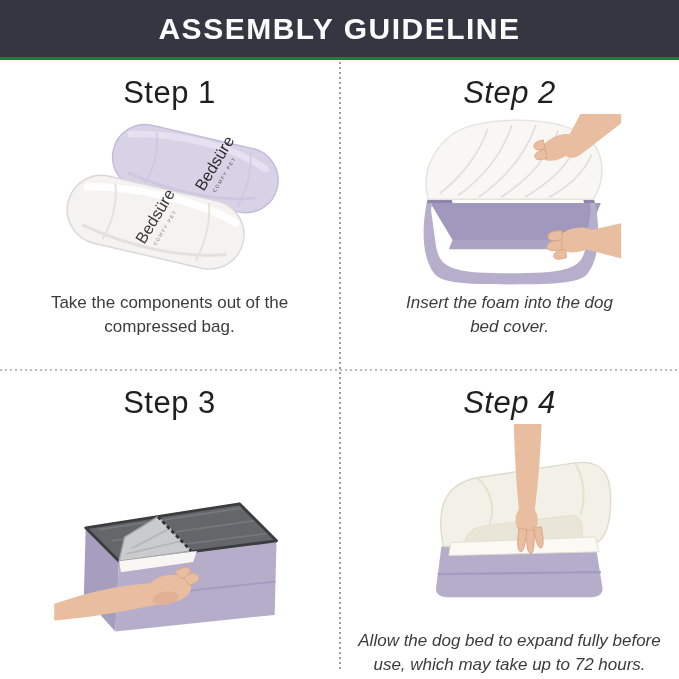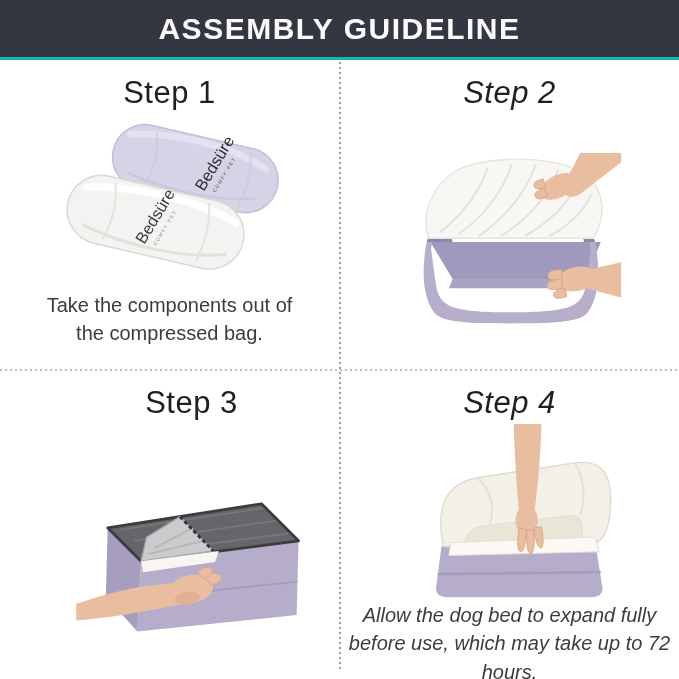--- a/index.html
+++ b/index.html
@@ -3,21 +3,21 @@
 <meta charset="utf-8">
 <style>
   html,body{margin:0;padding:0;background:#ffffff;}
   .canvas{
     position:relative;width:679px;height:679px;background:#ffffff;
     font-family:"Liberation Sans",sans-serif;overflow:hidden;
   }
   
   .banner{
     position:absolute;left:0;top:0;width:679px;height:57px;
-    background:#343741;border-bottom:3px solid #14b8a6;
+    background:#343741;border-bottom:3px solid #15803d;
     display:flex;align-items:center;justify-content:center;
   }
   .banner h1{
     margin:0;color:#fafafa;font-size:30px;font-weight:700;
     letter-spacing:1.5px;
   }
   
   .divider-v{
     position:absolute;left:339px;top:62px;width:2px;height:610px;
     background-image:repeating-linear-gradient(to bottom,#9e9e9e 0 2px,transparent 2px 5px);
@@ -27,36 +27,36 @@
     background-image:repeating-linear-gradient(to right,#bdbdbd 0 2px,transparent 2px 5px);
   }
   
   .cell{
     position:absolute;width:339px;height:309px;
     display:flex;flex-direction:column;align-items:center;
     box-sizing:border-box;padding-top:14px;
   }
   .cell.c1{left:0;top:60px;}
   .cell.c2{left:340px;top:60px;font-style:italic;}
-  .cell.c3{left:0;top:370px;margin-left:22px;}
+  .cell.c3{left:0;top:370px;}
   .cell.c4{left:340px;top:370px;font-style:italic;}
   .step-title{
     font-size:31px;line-height:38px;color:#1f1f1f;font-weight:400;
     letter-spacing:0.5px;
   }
   .figure{flex:1;display:flex;align-items:center;justify-content:center;width:100%;}
   .caption-wrap{
     height:78px;display:flex;align-items:flex-start;justify-content:center;width:100%;
   }
   .caption{
-    font-size:20px;line-height:1.42;color:#3c3c3c;text-align:center;margin:0;
+    font-size:17px;line-height:1.42;color:#3c3c3c;text-align:center;margin:0;
   }
   .c1 .caption{max-width:262px;}
   .c2 .caption{max-width:232px;}
-  .c4 .caption{max-width:326px;}
+  .c4 .caption{max-width:326px;margin-top:28px;}
   svg text{font-family:"Liberation Sans",sans-serif;}
 </style>
 </head>
 <body>
 
 <div class="canvas">
 
   <div class="banner">
     <h1>ASSEMBLY GUIDELINE</h1>
   </div>
@@ -130,20 +130,23 @@
 
         <g>
           <path d="M240,118 L240,156 L202,146 C190,142 192,126 204,126 Z" fill="#e9bda0"></path>
           <ellipse cx="192" cy="136" rx="22" ry="13" transform="rotate(-12 192 136)" fill="#e9bda0"></ellipse>
           <path d="M176,126 q-16,0 -15,7 q1,6 15,3 Z" fill="#e9bda0" stroke="#d9a687" stroke-width="1"></path>
           <path d="M176,136 q-17,1 -16,8 q2,6 16,2 Z" fill="#e9bda0" stroke="#d9a687" stroke-width="1"></path>
           <path d="M180,146 q-14,2 -13,8 q2,5 14,1 Z" fill="#e9bda0" stroke="#d9a687" stroke-width="1"></path>
         </g>
       </svg>
     </div>
+    <div class="caption-wrap">
+      <p class="caption">Insert the foam into the dog bed cover.</p>
+    </div>
   </div>
 
   <div class="cell c3">
     <div class="step-title">Step 3</div>
     <div class="figure">
       <svg width="250" height="176" viewBox="0 0 250 190">
 
         <g>
           <path d="M34,70 L70,106 L66,182 L32,144 Z" fill="#a69dbf"></path>
           <path d="M70,106 L240,84 L238,164 L66,182 Z" fill="#b6adca"></path>

